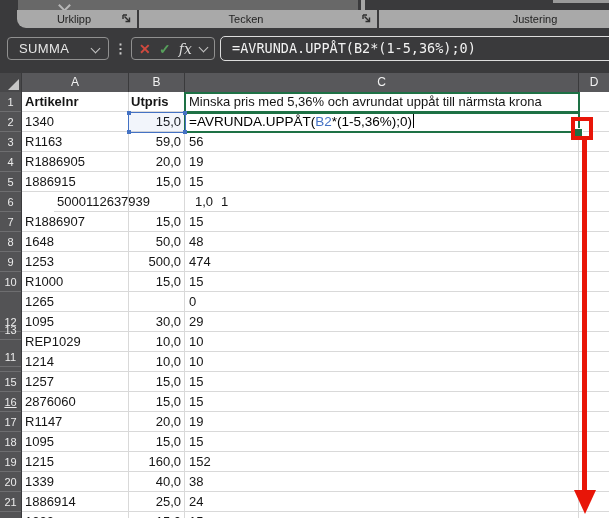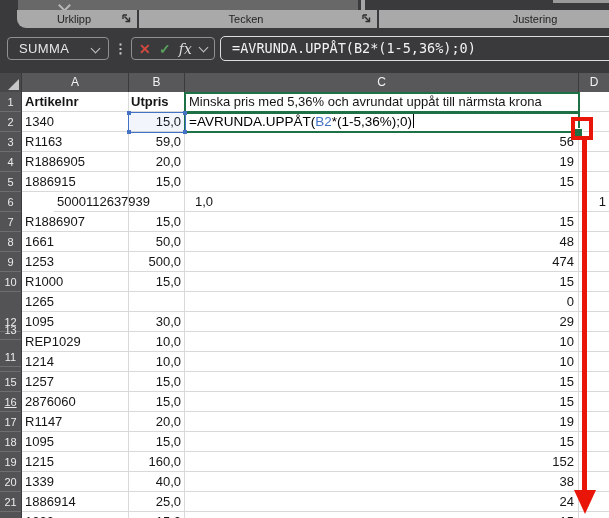--- a/index.html
+++ b/index.html
@@ -58,21 +58,21 @@
 
   
   .cells{position:absolute;left:22px;top:92px;width:587px;height:426px;background:#fff;}
   .vline{position:absolute;top:0;width:1px;height:426px;background:#d9d9d9;}
   .grow{position:absolute;left:0;width:587px;height:20px;
     border-bottom:1px solid #d9d9d9;box-sizing:border-box;}
   .grow span{position:absolute;top:0;height:19px;line-height:19px;font-size:13px;
     color:#151515;white-space:nowrap;}
   .ca{left:3px;}
   .cb{left:107px;width:52px;text-align:right;}
-  .cc{left:167px;width:385px;text-align:right;}
+  .cc{left:167px;width:385px;}
   .cc-left{left:167px;}
   .bold{font-weight:bold;}
 
   
   .blue-ref{position:absolute;left:106px;top:20px;width:58px;height:21px;
     border:1px solid #4472c4;background:rgba(68,114,196,.07);box-sizing:border-box;}
   .bh{position:absolute;width:4px;height:4px;background:#4472c4;}
   .green-box{position:absolute;left:162px;width:396px;height:21px;
     border:2px solid #1e7145;box-sizing:border-box;}
   .fill-handle{position:absolute;left:552px;top:36px;width:7px;height:7px;
@@ -213,21 +213,21 @@
           <span class="ca">5000112637939</span>
           <span class="cb">1,0</span>
           <span class="cc">1</span>
         </div>
         <div class="grow" style="top: 120px;">
           <span class="ca">R1886907</span>
           <span class="cb">15,0</span>
           <span class="cc">15</span>
         </div>
         <div class="grow" style="top: 140px;">
-          <span class="ca">1661</span>
+          <span class="ca">1648</span>
           <span class="cb">50,0</span>
           <span class="cc">48</span>
         </div>
         <div class="grow" style="top: 160px;">
           <span class="ca">1253</span>
           <span class="cb">500,0</span>
           <span class="cc">474</span>
         </div>
         <div class="grow" style="top: 180px;">
           <span class="ca">R1000</span>

